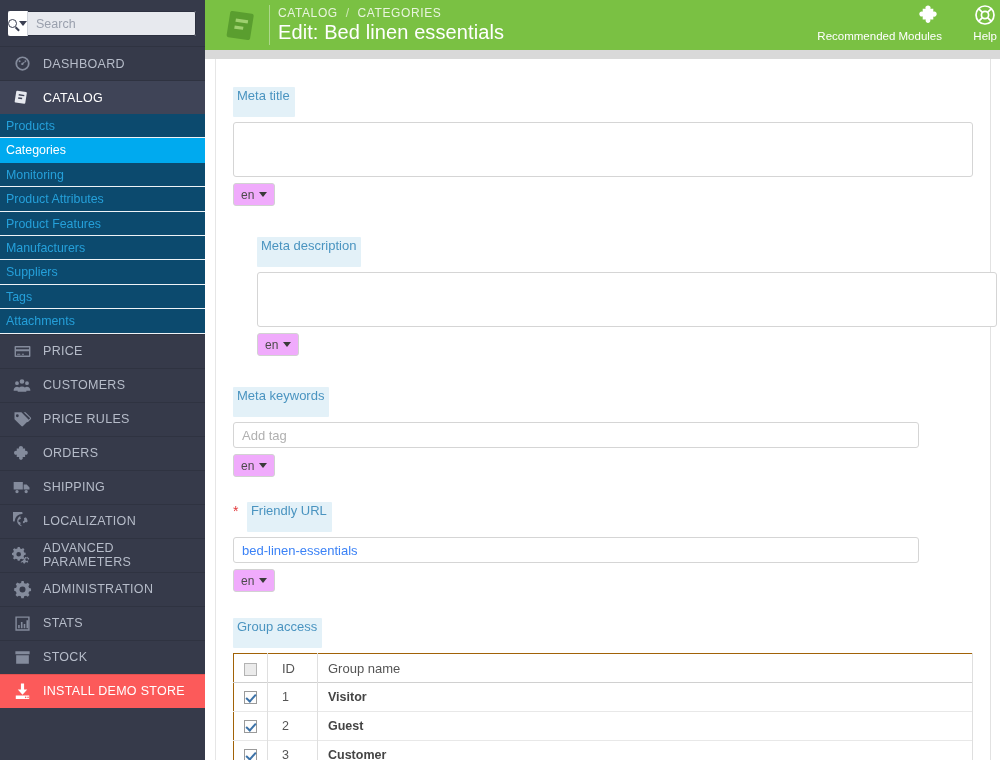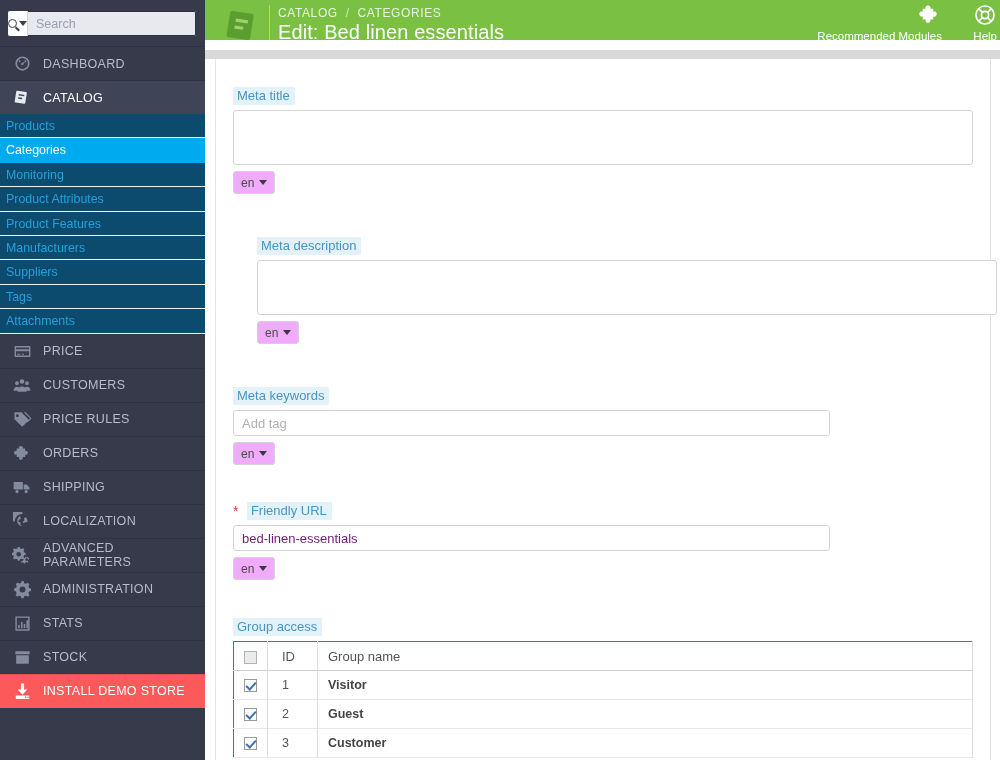--- a/index.html
+++ b/index.html
@@ -95,21 +95,21 @@
     color: #25a0da;
     border-bottom: 1px solid #eef3f7;
     cursor: pointer;
     white-space: nowrap;
   }
   .sub-item.active { background: #00aaef; color: #ffffff; border-bottom-color: #00aaef; }
 
   
   #header {
     position: absolute; left: 205px; top: 0;
-    width: 795px; height: 40px;
+    width: 795px; height: 50px;
     background: #7ac143;
   }
   #hdr-icon {
     position: absolute; left: 18px; top: 5px;
     width: 42px; height: 42px;
   }
   #hdr-divider {
     position: absolute; left: 64px; top: 5px;
     width: 1px; height: 40px;
     background: rgba(255,255,255,.38);
@@ -157,41 +157,41 @@
     background: #e2e2e2;
   }
 
   .form-group { position: absolute; left: 28px; width: 740px; }
 
   .field-label {
     display: inline-block;
     background: #e3f1f8;
     color: #4a94c0;
     font-size: 13px;
-    padding: 1px 5px 2px 4px;
+    padding: 1px 5px 14px 4px;
     border-radius: 1px;
   }
   .req-star { color: #e2383a; font-size: 14px; margin-right: 4px; vertical-align: -1px; }
 
   .txtarea {
     display: block; width: 740px; height: 55px;
     margin-top: 5px;
     border: 1px solid #d5d5d5; border-radius: 3px;
     background: #fff;
     font-family: "Liberation Sans", sans-serif;
     font-size: 13px; color: #444;
     padding: 6px 8px; resize: none; outline: none;
   }
   .txtinput {
-    display: block; width: 597px; height: 26px;
+    display: block; width: 686px; height: 26px;
     margin-top: 5px;
     border: 1px solid #d5d5d5; border-radius: 3px;
     background: #fff;
     font-family: "Liberation Sans", sans-serif;
-    font-size: 13px; color: #701a75;
+    font-size: 13px; color: #3b82f6;
     padding: 0 8px; outline: none;
   }
   .txtinput::placeholder { color: #b0b0b0; }
 
   .lang-btn {
     display: inline-flex; align-items: center; gap: 5px;
     margin-top: 6px;
     height: 23px; padding: 0 7px;
     background: #f0abfc;
     border: 1px solid #d2d2d2; border-radius: 3px;

